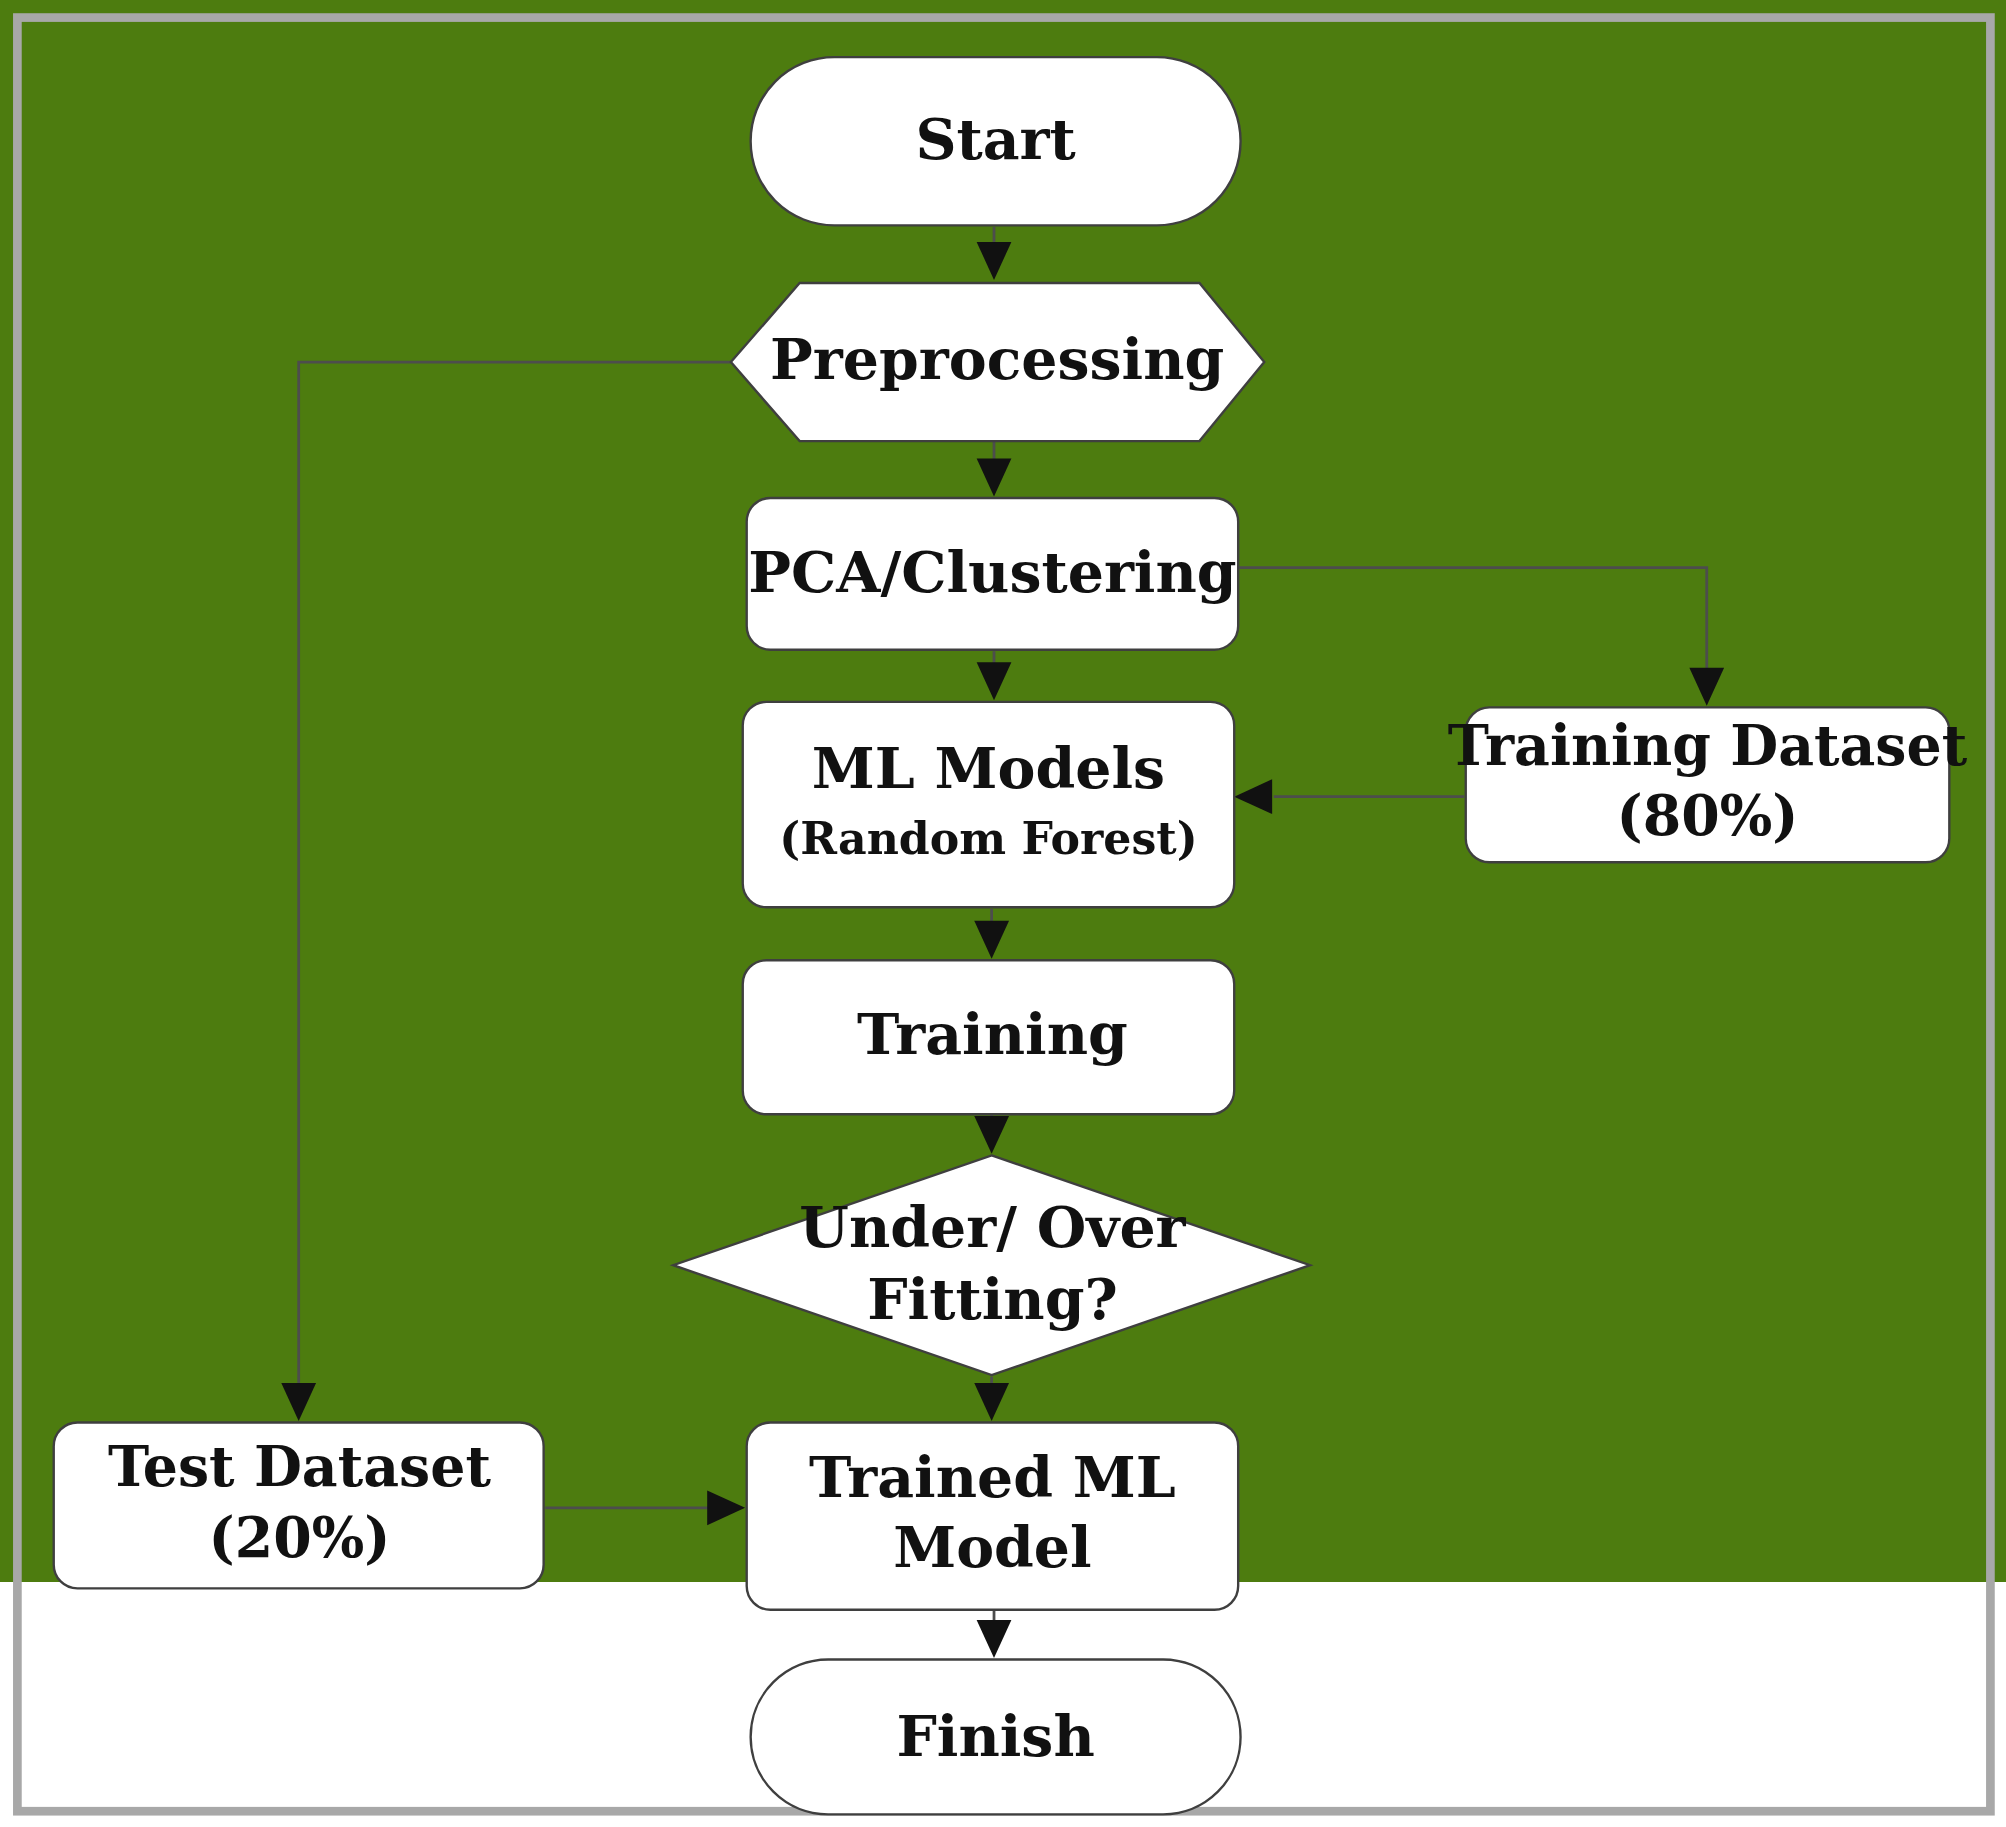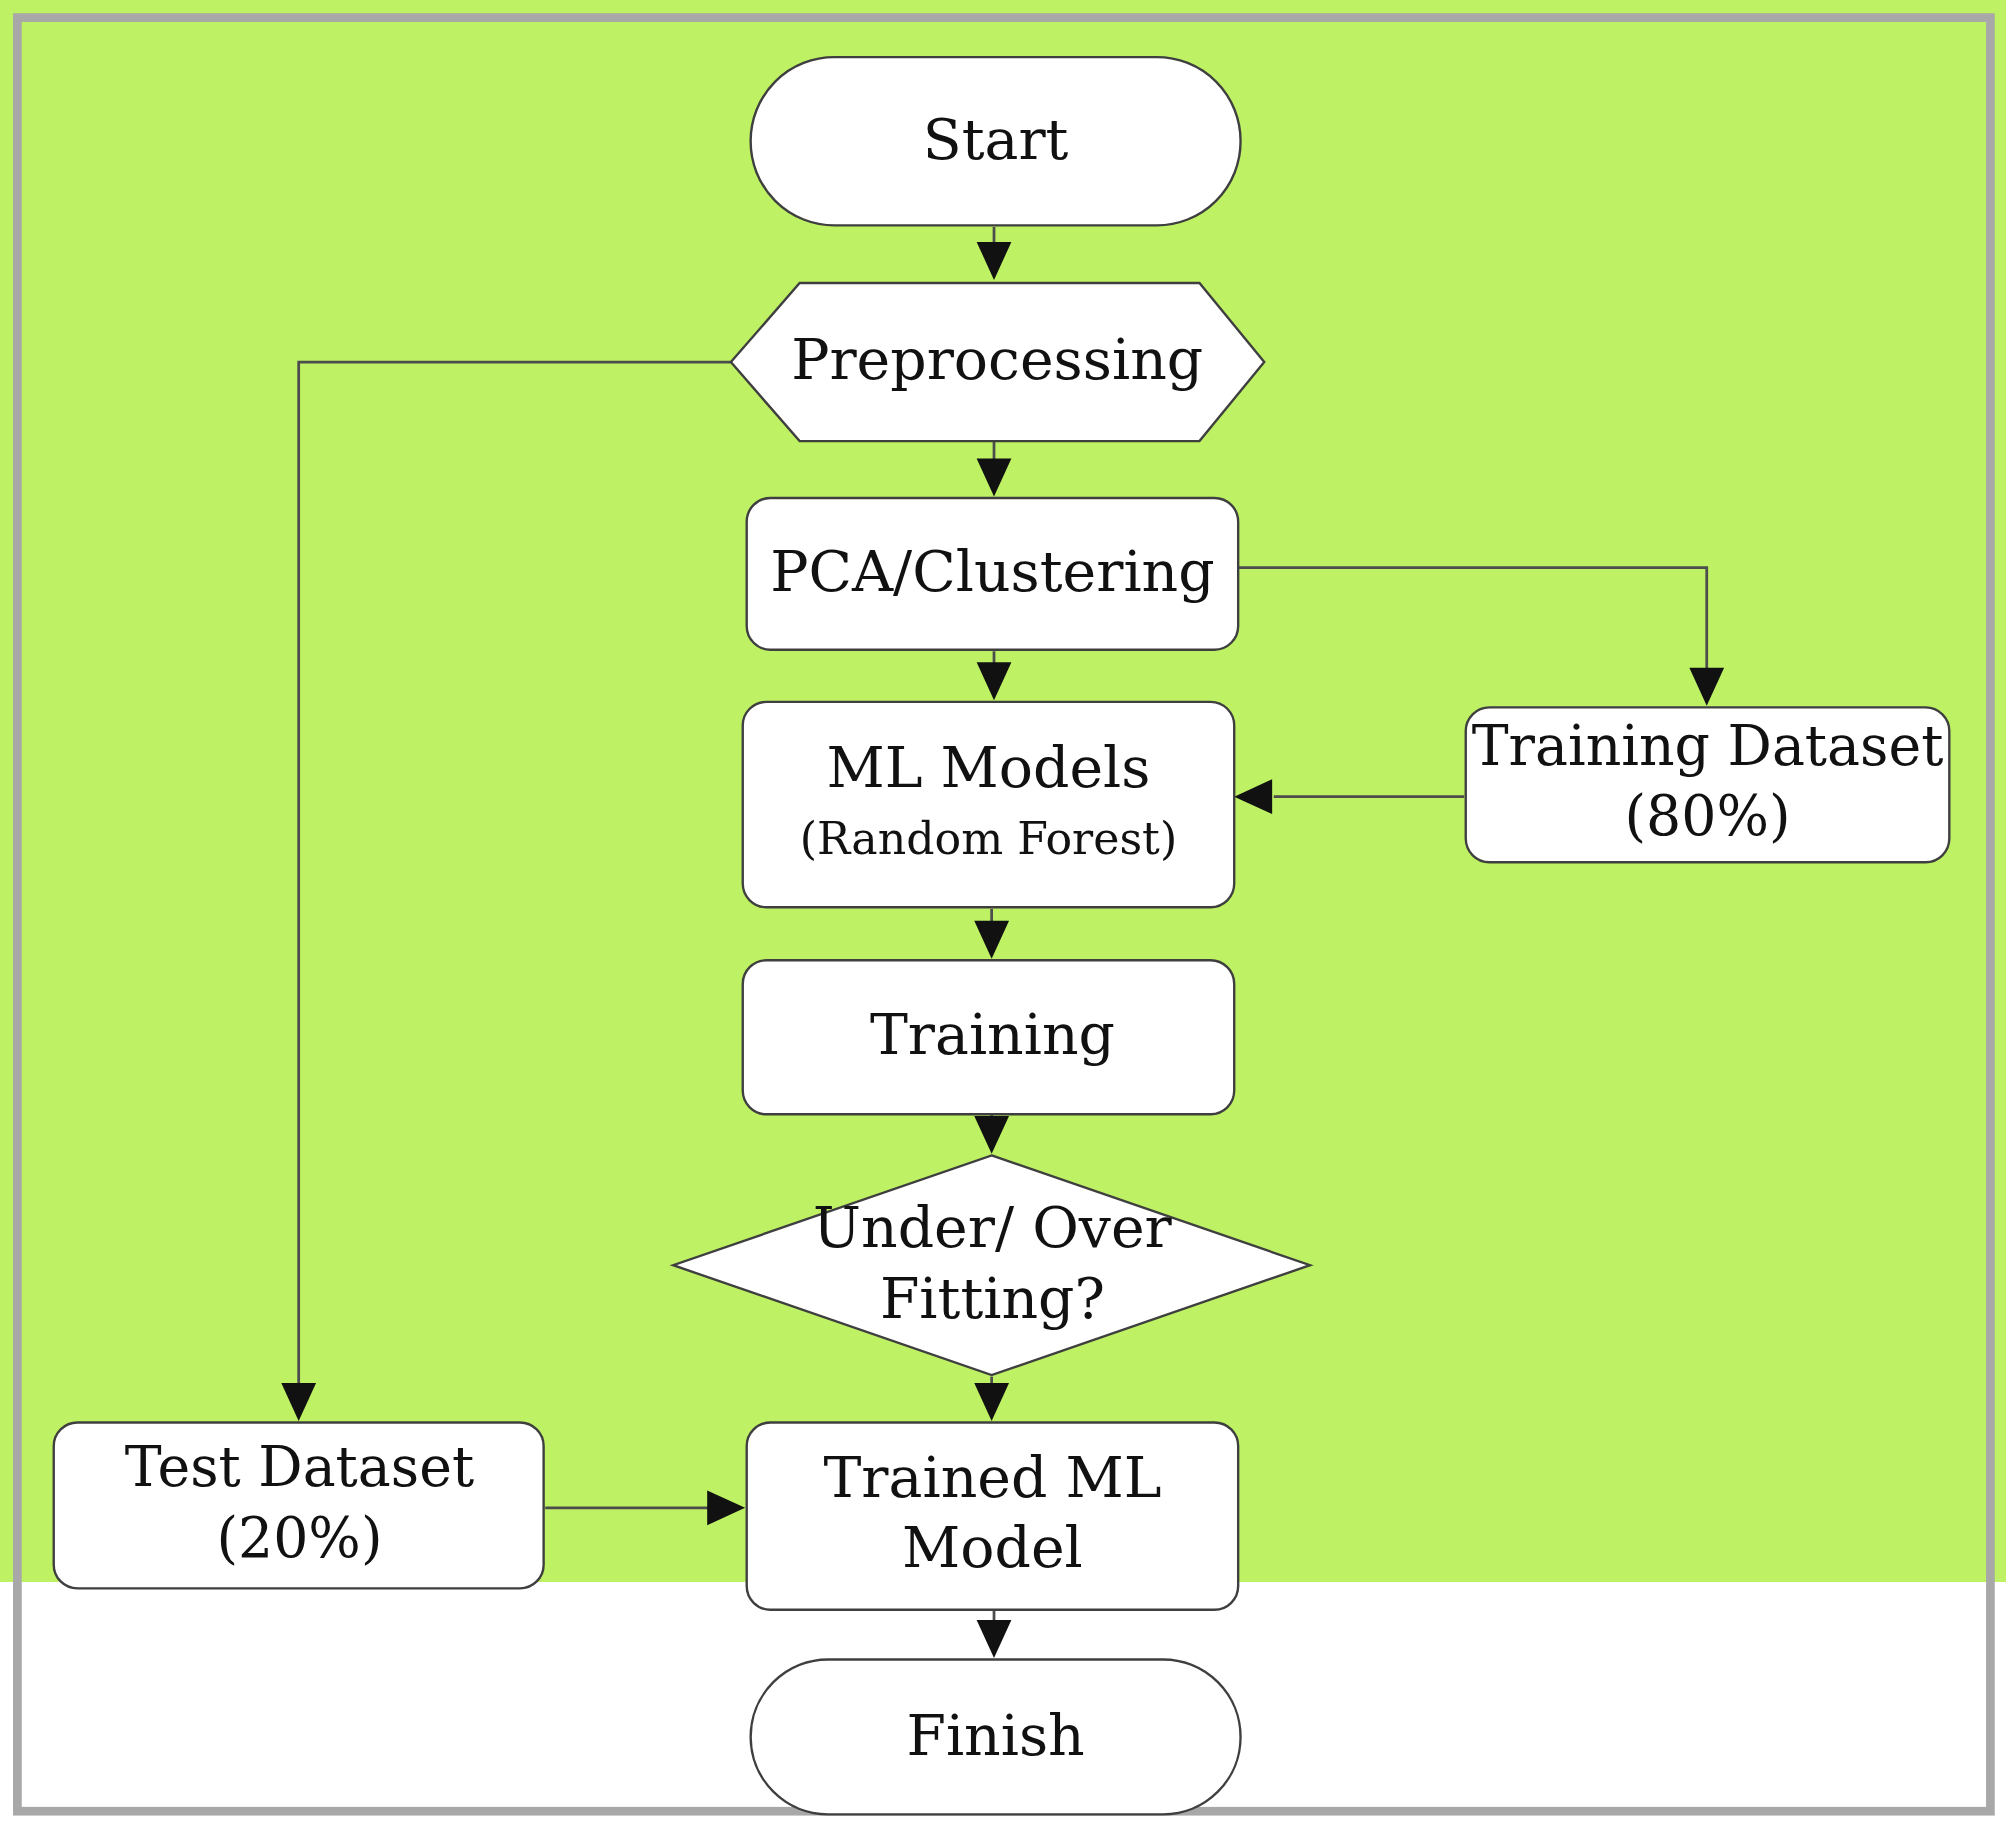--- a/index.html
+++ b/index.html
@@ -7,21 +7,22 @@
     padding: 0;
     background: #ffffff;
     width: 2007px;
     height: 1828px;
     font-family: "DejaVu Serif", "Liberation Serif", serif;
   }
   #stage {
     position: relative;
     width: 2007px;
     height: 1582px;
-    background: #bef264;
+    background: #4d7c0f;
+    font-weight: bold;
   }
   svg { display: block; }
 
   .frame        { fill: none; stroke: #a8a8a8; stroke-width: 11; }
   .shape        { fill: #ffffff; stroke: #3f3f3f; stroke-width: 3; }
   .connector    { fill: none; stroke: #4d4d4d; stroke-width: 3.5; }
   .arrowhead    { fill: #111111; stroke: none; }
   .node-label   { fill: #111111; font-size: 72px; text-anchor: middle; }
   .node-label-sub { fill: #111111; font-size: 56px; text-anchor: middle; }
   .node-label-md  { fill: #111111; font-size: 70px; text-anchor: middle; }

